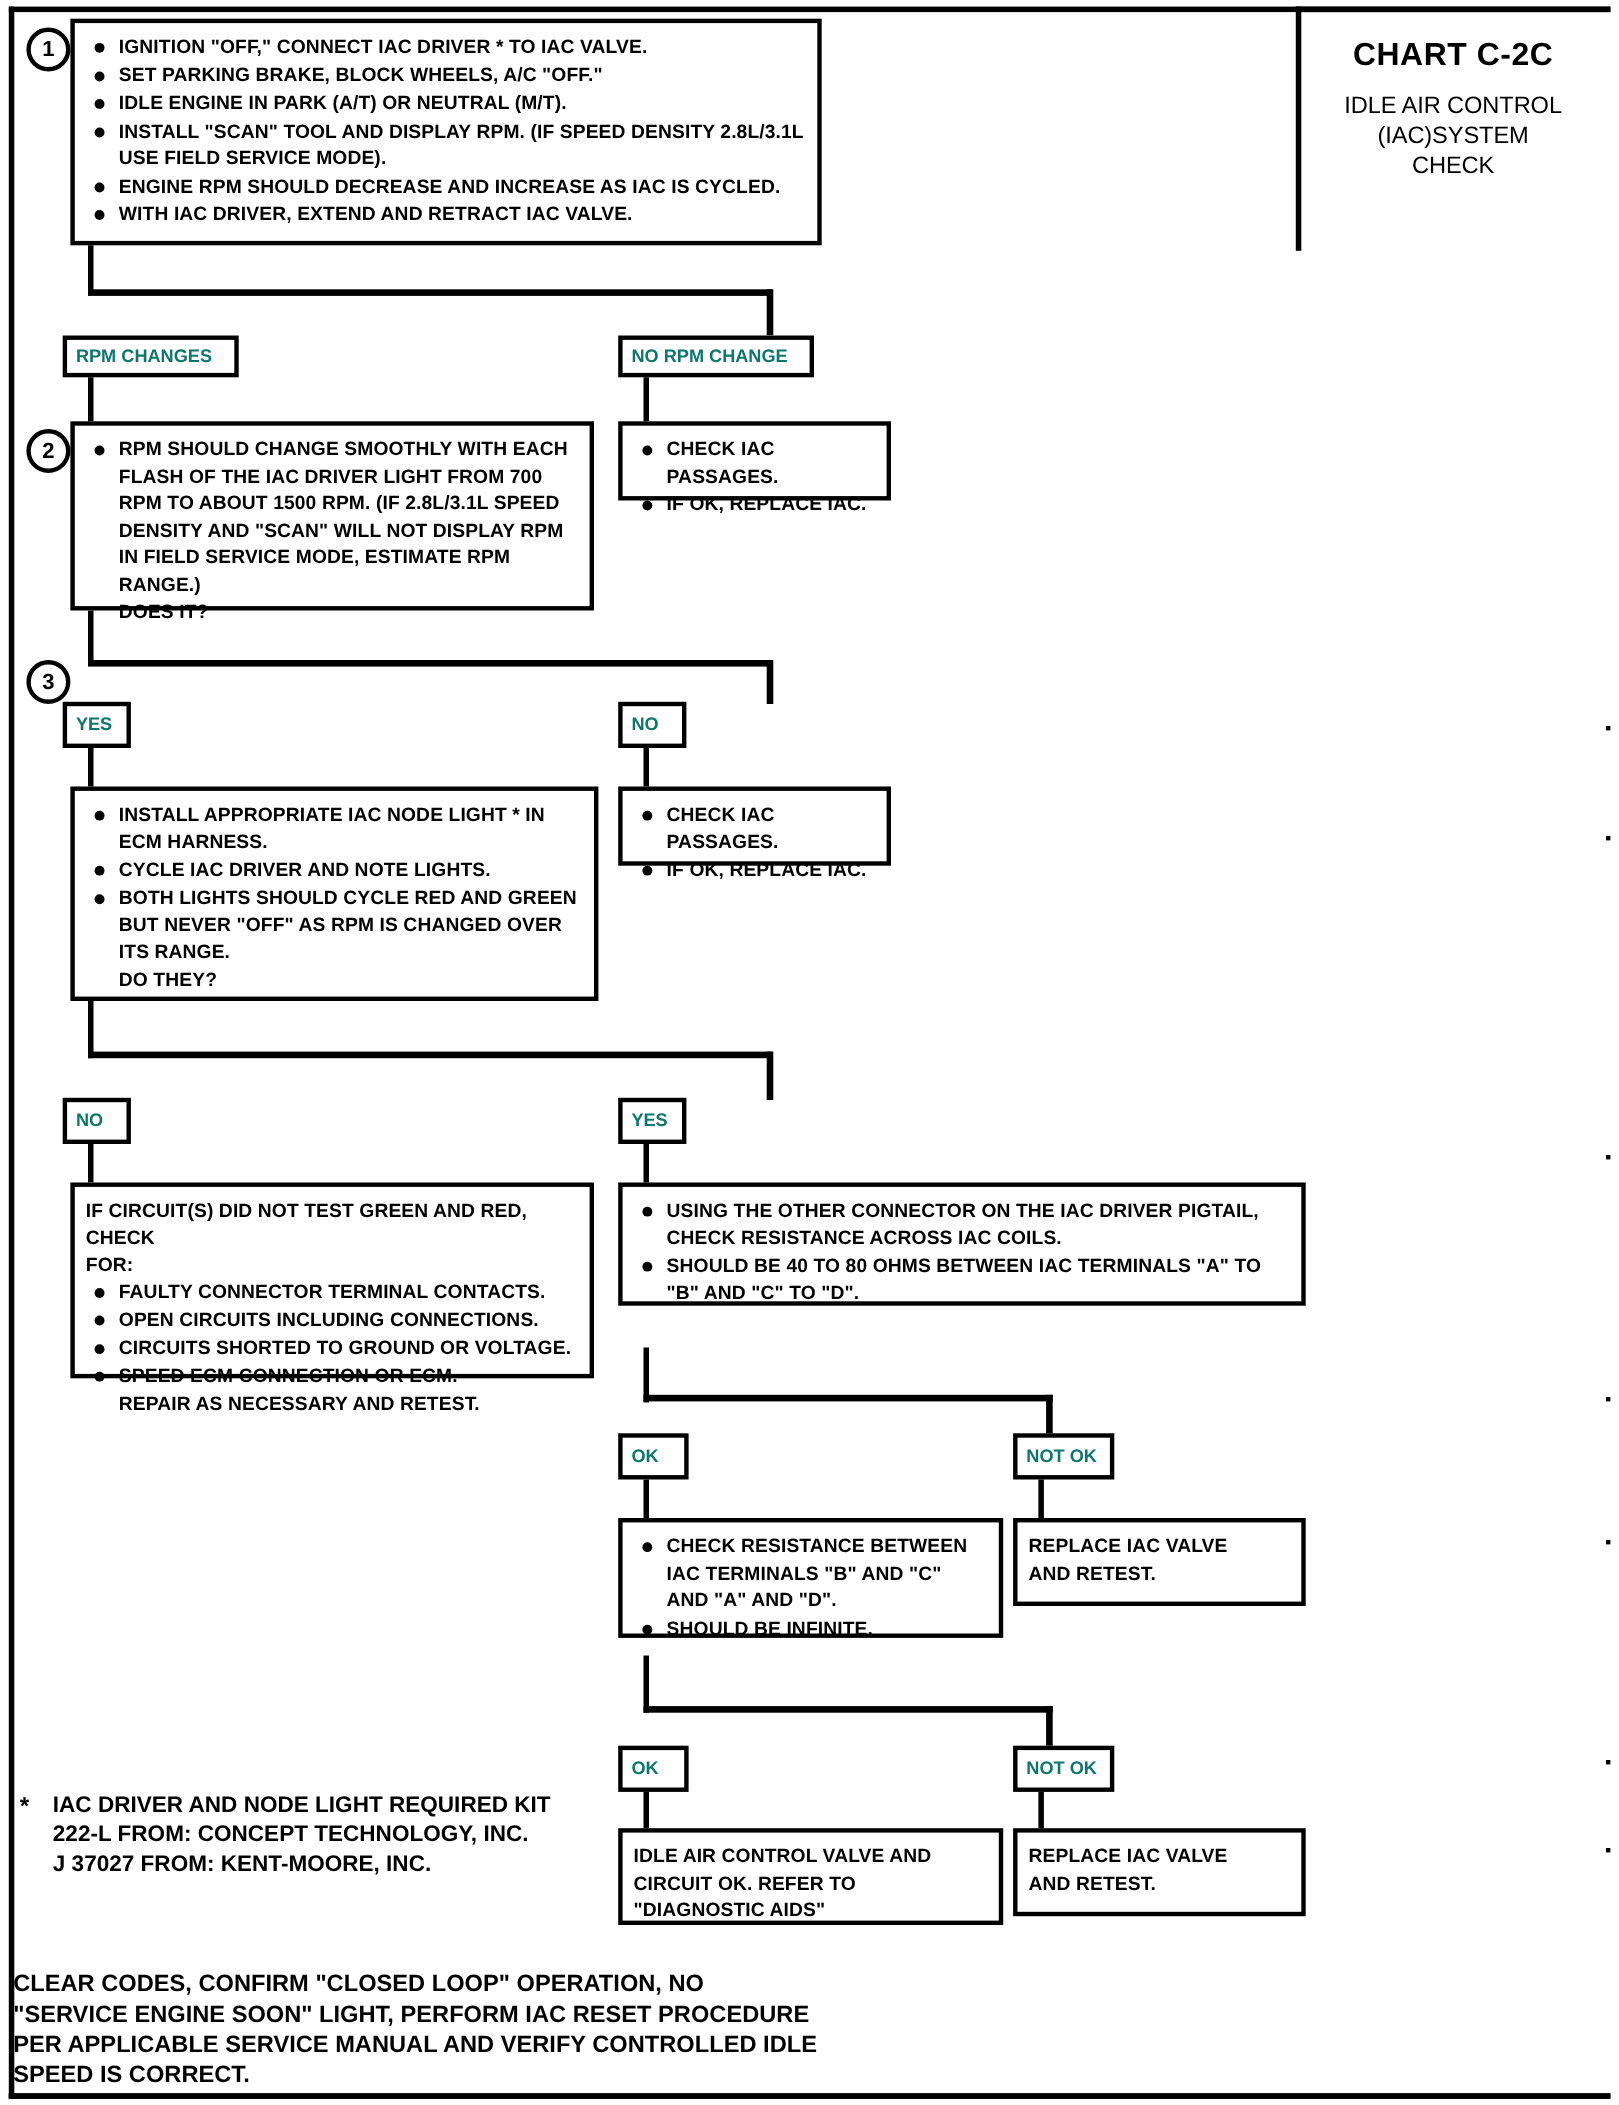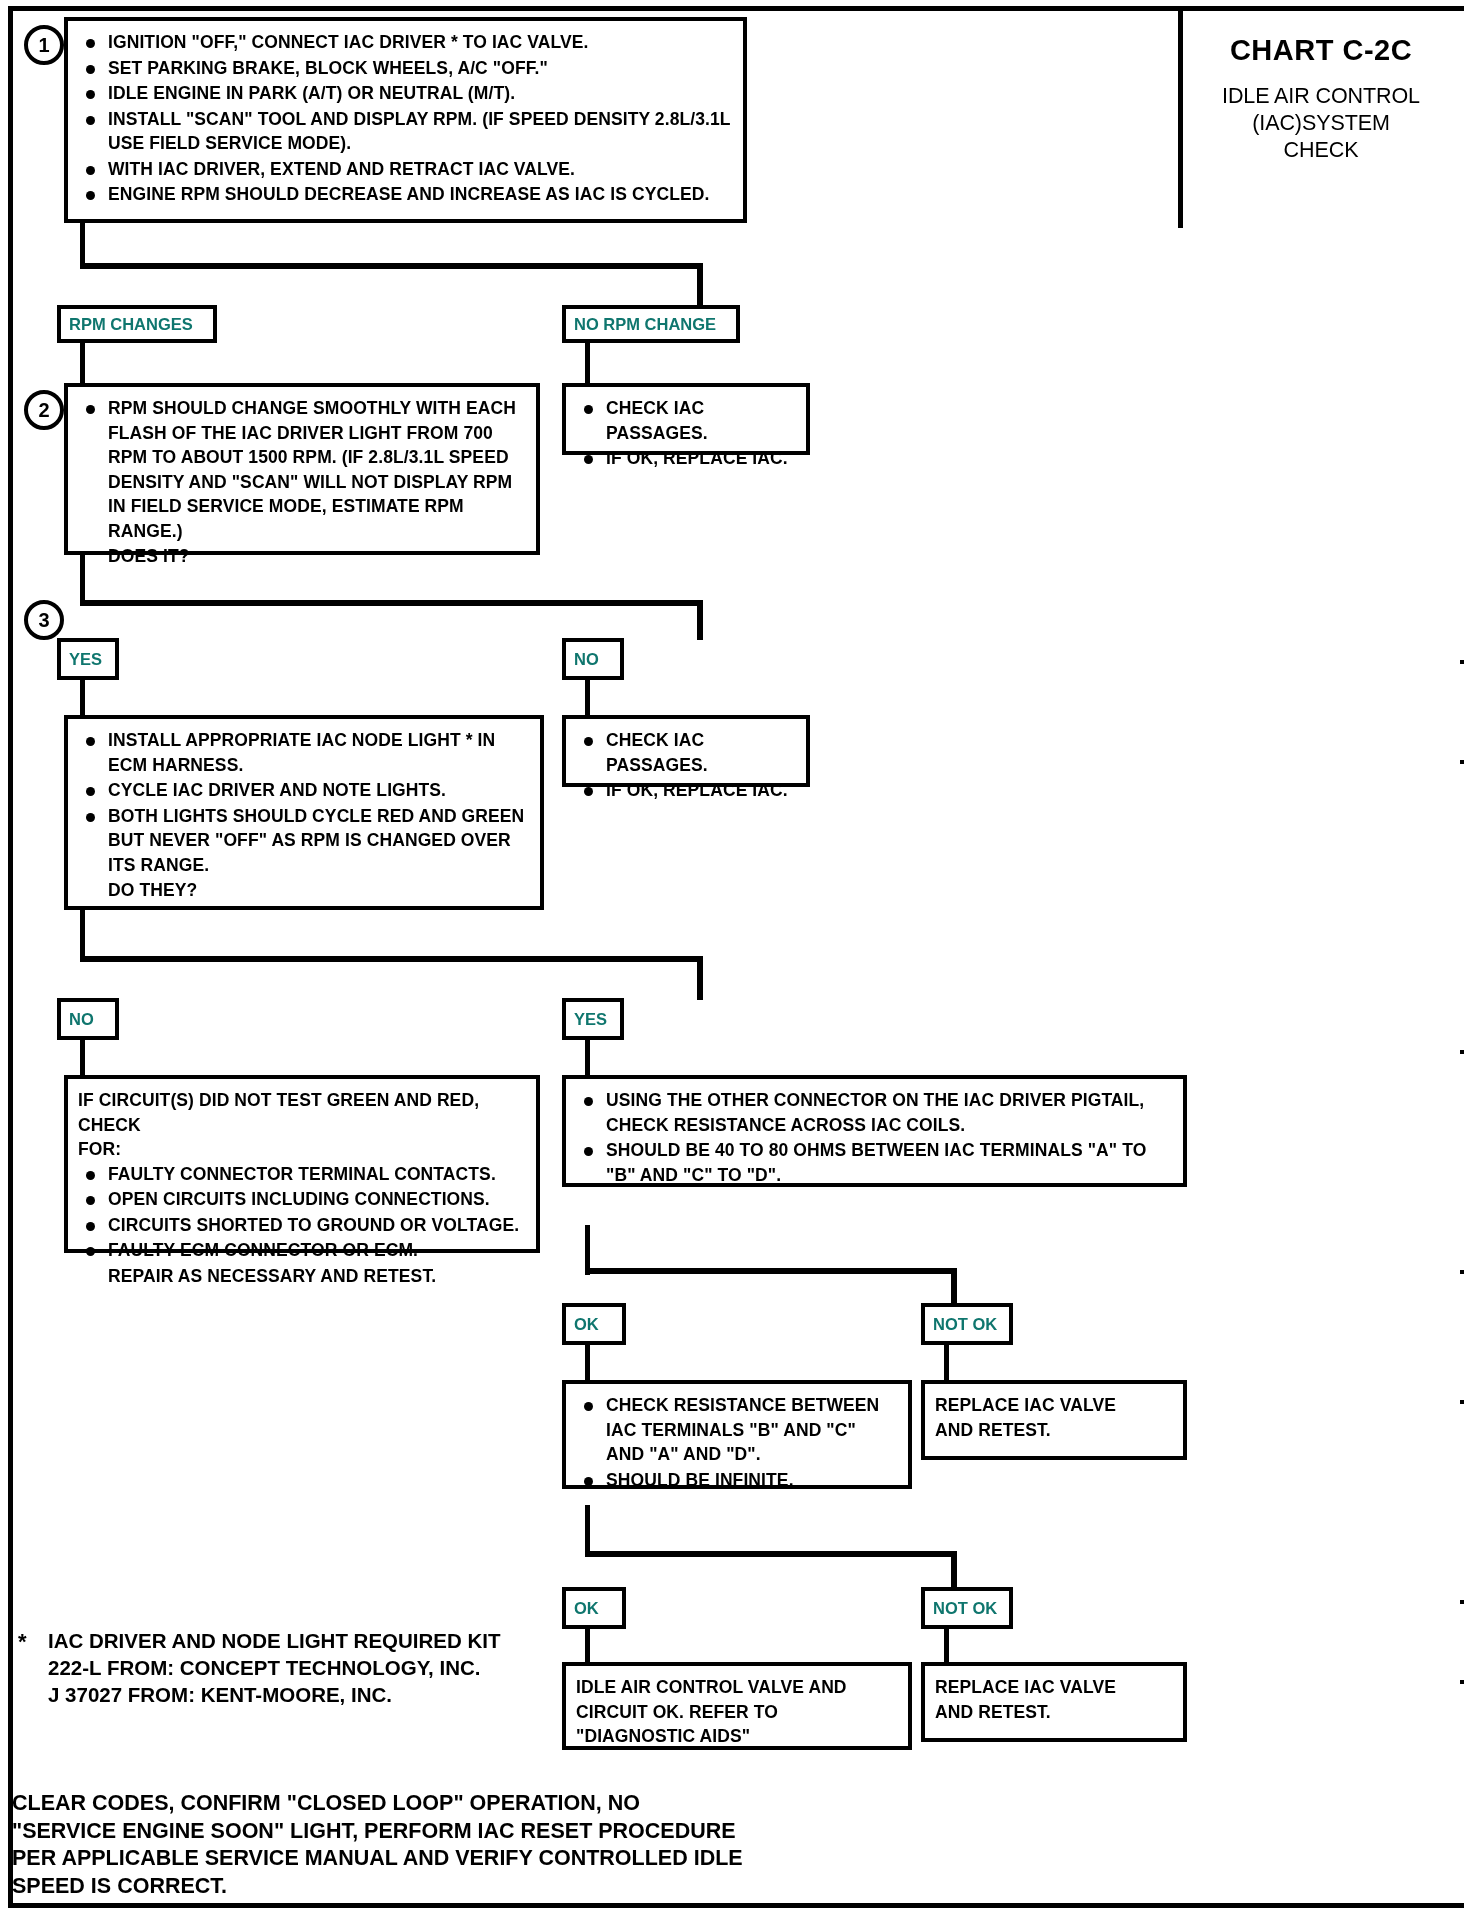--- a/index.html
+++ b/index.html
@@ -201,22 +201,22 @@
   </div>
 
   <div class="step-circle" style="left:24px; top:25px;">1</div>
   <div class="box" style="left:64px; top:17px; width:683px; height:206px;">
     <div class="box-inner fs-main">
       <ul class="bullets">
         <li>IGNITION "OFF," CONNECT IAC DRIVER * TO IAC VALVE.</li>
         <li>SET PARKING BRAKE, BLOCK WHEELS, A/C "OFF."</li>
         <li>IDLE ENGINE IN PARK (A/T) OR NEUTRAL (M/T).</li>
         <li>INSTALL "SCAN" TOOL AND DISPLAY RPM.  (IF SPEED DENSITY 2.8L/3.1L USE FIELD SERVICE MODE).</li>
+        <li>ENGINE RPM SHOULD DECREASE AND INCREASE AS IAC IS CYCLED.</li>
         <li>WITH IAC DRIVER, EXTEND AND RETRACT IAC VALVE.</li>
-        <li>ENGINE RPM SHOULD DECREASE AND INCREASE AS IAC IS CYCLED.</li>
       </ul>
     </div>
   </div>
 
   <div class="line" style="left:80px; top:223px; width:5px; height:42px;"></div>
   <div class="line" style="left:80px; top:263px; width:622px; height:6px;"></div>
   <div class="line" style="left:697px; top:263px; width:6px; height:42px;"></div>
 
   <div class="label-box fs-lbl" style="left:57px; top:305px; width:160px; height:38px;">RPM CHANGES</div>
   <div class="label-box fs-lbl" style="left:562px; top:305px; width:178px; height:38px;">NO RPM CHANGE</div>
@@ -285,21 +285,21 @@
   <div class="line" style="left:585px; top:1040px; width:5px; height:38px;"></div>
 
   <div class="box" style="left:64px; top:1075px; width:476px; height:178px;">
     <div class="box-inner fs-main">
       <div class="plain-line">IF CIRCUIT(S) DID NOT TEST GREEN AND RED, CHECK</div>
       <div class="plain-line">FOR:</div>
       <ul class="bullets">
         <li>FAULTY CONNECTOR TERMINAL CONTACTS.</li>
         <li>OPEN CIRCUITS INCLUDING CONNECTIONS.</li>
         <li>CIRCUITS SHORTED TO GROUND OR VOLTAGE.</li>
-        <li>FAULTY ECM CONNECTOR OR ECM.</li>
+        <li>SPEED ECM CONNECTION OR ECM.</li>
         <li class="nobullet">REPAIR AS NECESSARY AND RETEST.</li>
       </ul>
     </div>
   </div>
 
   <div class="box" style="left:562px; top:1075px; width:625px; height:112px;">
     <div class="box-inner fs-main">
       <ul class="bullets">
         <li>USING THE OTHER CONNECTOR ON THE IAC DRIVER PIGTAIL, CHECK RESISTANCE ACROSS IAC COILS.</li>
         <li>SHOULD BE 40 TO 80 OHMS BETWEEN IAC TERMINALS "A" TO "B" AND "C" TO "D".</li>

